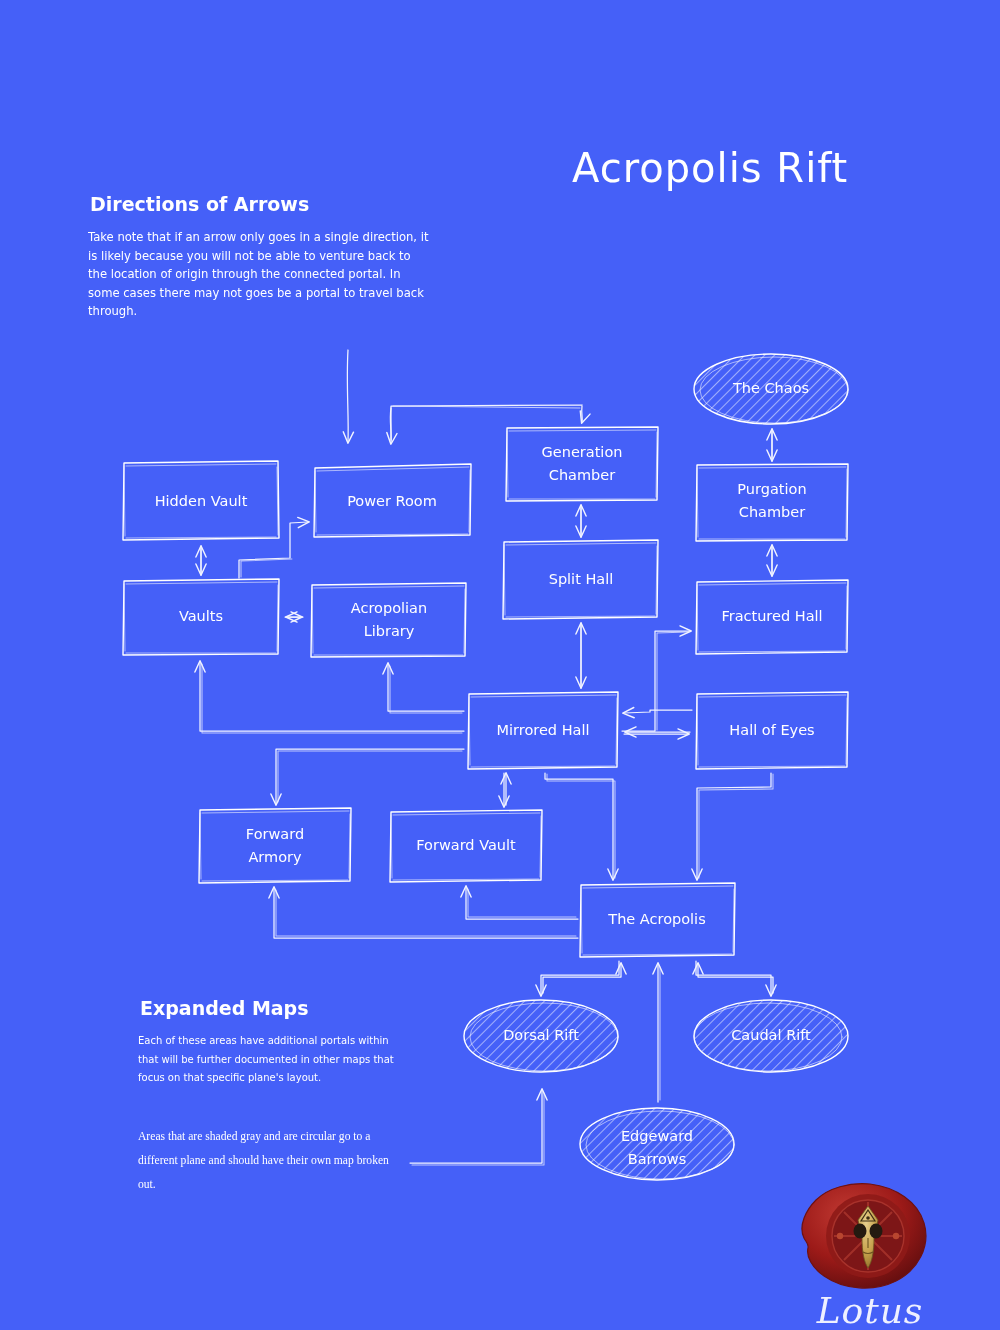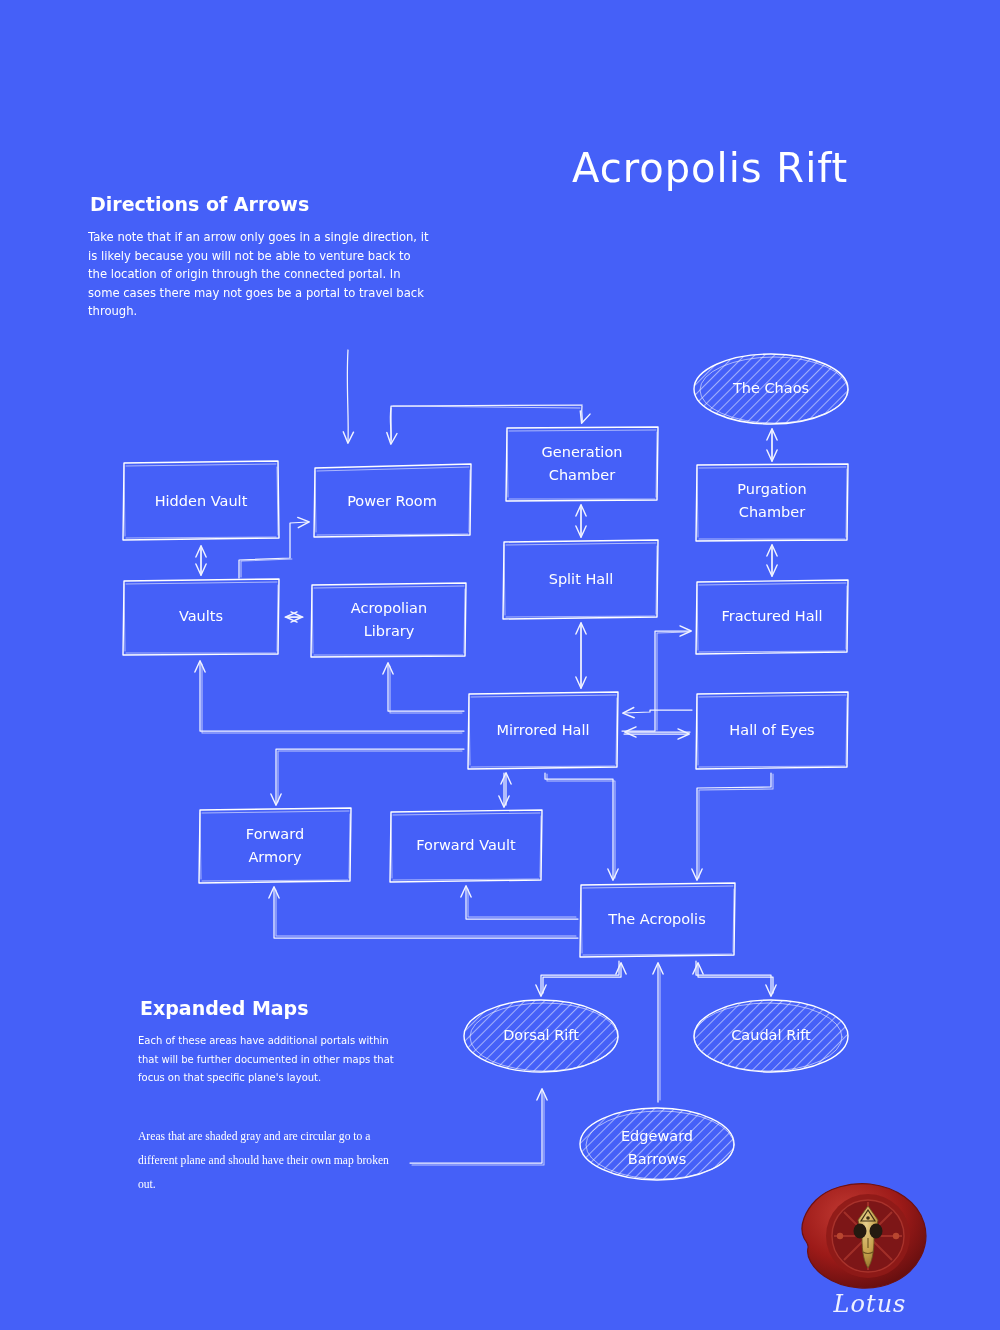--- a/index.html
+++ b/index.html
@@ -19,21 +19,21 @@
   .node-label{font-size:14.5px;text-anchor:middle;dominant-baseline:middle;}
 
   .edge{fill:none;stroke:#f2f4ff;stroke-width:1.25;stroke-linecap:round;stroke-linejoin:round;}
   .edge2{fill:none;stroke:#e7eaff;stroke-width:1.05;stroke-linecap:round;stroke-linejoin:round;opacity:.75;}
   .shape{fill:none;stroke:#ffffff;stroke-width:1.4;stroke-linecap:round;stroke-linejoin:round;}
   .shape2{fill:none;stroke:#f0f2ff;stroke-width:1.0;stroke-linecap:round;stroke-linejoin:round;opacity:.6;}
   .hatchfill{fill:url(#hatch);stroke:none;}
 
   #seal{position:absolute;left:786px;top:1136px;width:166px;height:120px;}
   #sealword{position:absolute;left:800px;top:1250px;width:140px;text-align:center;
-    font-family:"DejaVu Serif", serif;font-style:italic;font-size:24px;color:#eef0ff;
+    font-family:"DejaVu Serif", serif;font-style:italic;font-size:36px;color:#eef0ff;
     letter-spacing:1px;}
 </style>
 </head>
 <body>
 
 <div id="stage">
 
 <svg id="canvas" viewBox="0 0 1000 1330">
   <defs>
     <pattern id="hatch" width="7" height="7" patternTransform="rotate(45)" patternUnits="userSpaceOnUse">

